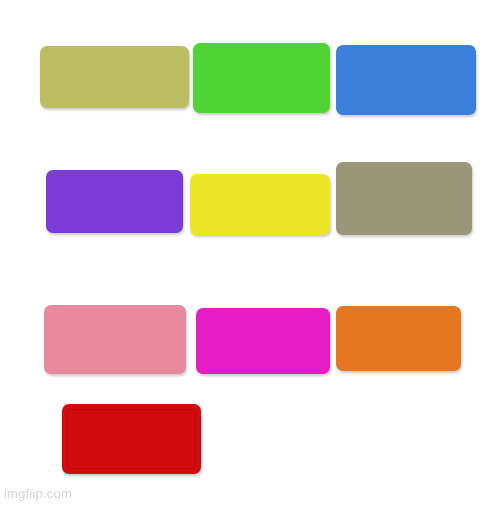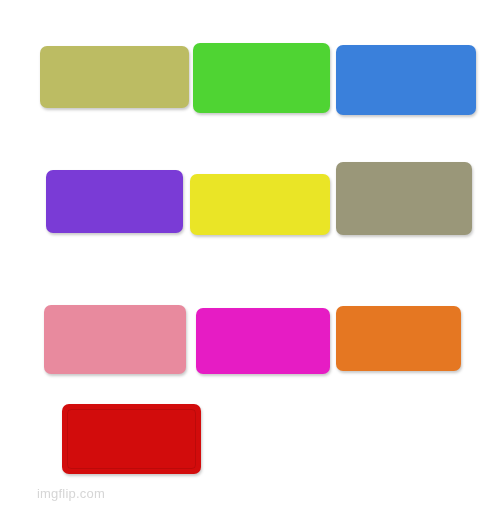--- a/index.html
+++ b/index.html
@@ -44,21 +44,20 @@
   #watermark {
     position: absolute;
     left: 4px;
     bottom: 4px;
     font-size: 13px;
     line-height: 16px;
     color: #d6d6d6;
     letter-spacing: 0.2px;
     white-space: nowrap;
     user-select: none;
-    margin-left: 33px;
   }
 </style>
 </head>
 <body>
 
 <div id="canvas" style="width: 500px; height: 506px; background: rgb(255, 255, 255);">
 
   <div class="block shadowed" title="khaki" style="left: 40px; top: 46px; width: 149px; height: 62px; background: rgb(188, 188, 99);"></div>
     <div class="block shadowed" title="green" style="left: 193px; top: 43px; width: 137px; height: 70px; background: rgb(79, 212, 51);"></div>
     <div class="block shadowed" title="blue" style="left: 336px; top: 45px; width: 140px; height: 70px; background: rgb(58, 128, 219);"></div>

